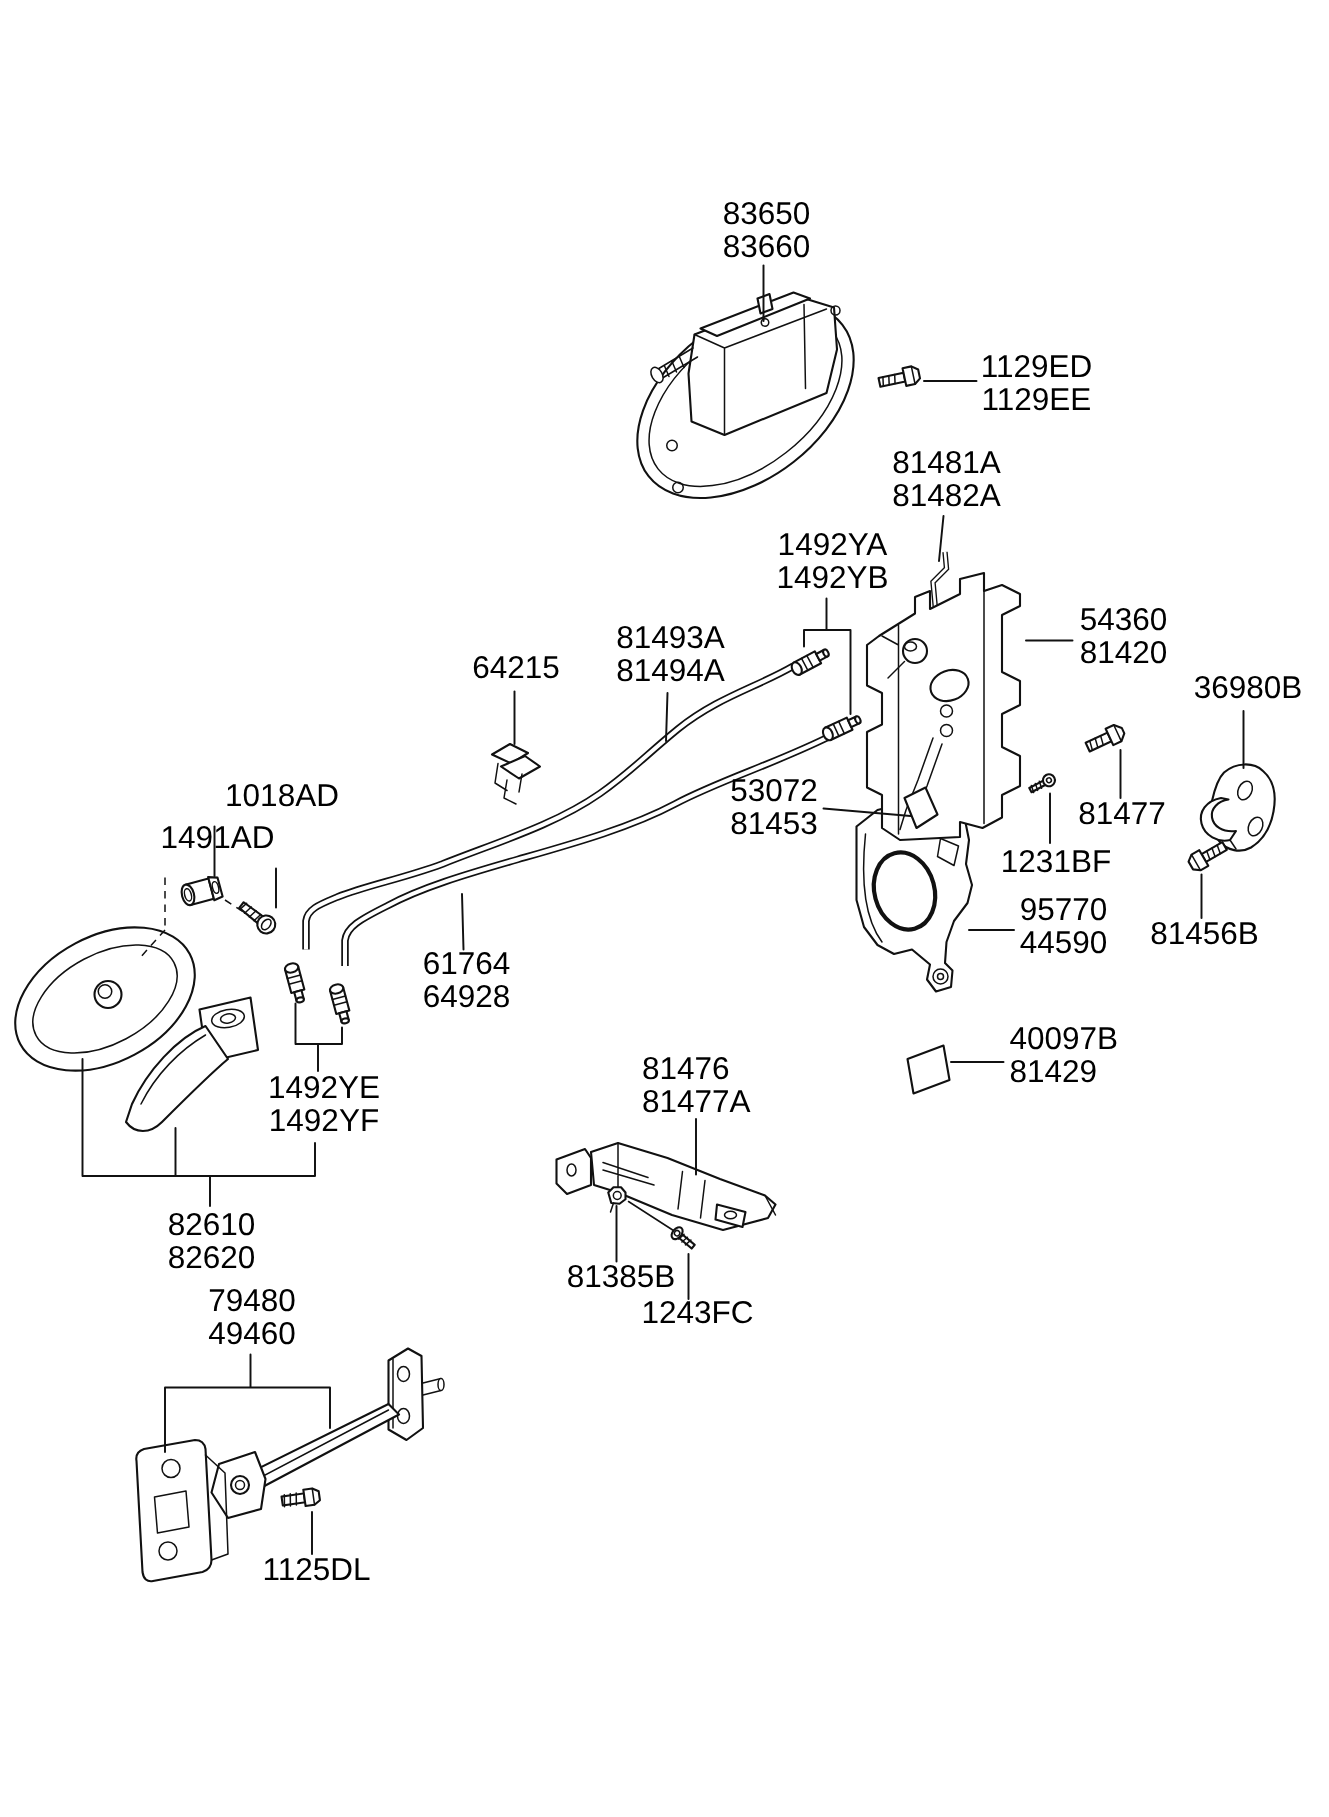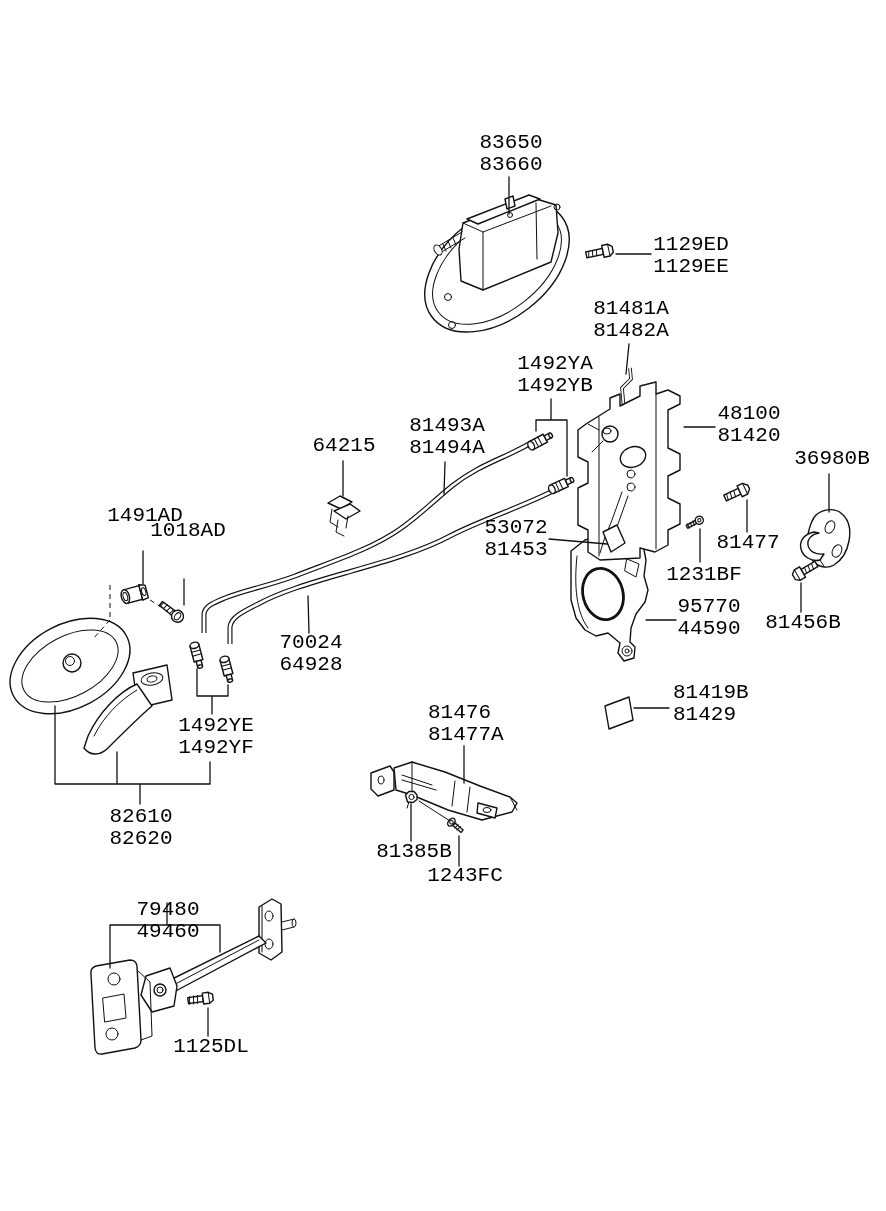--- a/index.html
+++ b/index.html
@@ -1,20 +1,20 @@
 <!DOCTYPE html>
 <html><head>
 <meta charset="utf-8">
 <style>
   html,body{margin:0;padding:0;background:#fff;}
   .stage{position:relative;width:886px;height:1211px;background:#fff;overflow:hidden;
          font-family:"Liberation Sans", sans-serif;}
   .stage svg{position:absolute;left:0;top:0;}
   .lbl{position:absolute;transform:translateX(-50%);text-align:center;color:#000;
-       font-size:21px;line-height:21.5px;white-space:nowrap;font-family:Liberation Mono, monospace;}
+       font-size:21px;line-height:21.5px;white-space:nowrap;}
   .lbl.la{transform:none;text-align:left;}
   .lbl span{display:block;}
   
   .ln{stroke:#111;stroke-width:1.4;fill:none;stroke-linejoin:round;stroke-linecap:round;}
   .fw{stroke:#111;stroke-width:1.4;fill:#fff;stroke-linejoin:round;}
   .thin{stroke-width:1;}
   .thick{stroke-width:2.8;}
   .ld{stroke:#111;stroke-width:1.3;fill:none;stroke-linecap:round;}
   .dash{stroke:#111;stroke-width:1;fill:none;stroke-dasharray:5 4;}
   .rodo{stroke:#111;stroke-width:5;fill:none;}
@@ -302,83 +302,83 @@
   </div>
   <div class="lbl" style="left:631px;top:298px">
     <span>81481A</span>
     <span>81482A</span>
   </div>
   <div class="lbl" style="left:555px;top:353px">
     <span>1492YA</span>
     <span>1492YB</span>
   </div>
   <div class="lbl" style="left:749px;top:403px">
-    <span>48100</span>
+    <span>54360</span>
     <span>81420</span>
   </div>
   <div class="lbl" style="left:447px;top:415px">
     <span>81493A</span>
     <span>81494A</span>
   </div>
   <div class="lbl" style="left:344px;top:435px">
     <span>64215</span>
   </div>
   <div class="lbl" style="left:832px;top:448px">
     <span>36980B</span>
   </div>
   <div class="lbl" style="left:516px;top:517px">
     <span>53072</span>
     <span>81453</span>
   </div>
   <div class="lbl" style="left:748px;top:532px">
     <span>81477</span>
   </div>
-  <div class="lbl" style="left:145px;top:505px">
+  <div class="lbl" style="left:145px;top:548px">
     <span>1491AD</span>
   </div>
   <div class="lbl" style="left:188px;top:520px">
     <span>1018AD</span>
   </div>
   <div class="lbl" style="left:704px;top:564px">
     <span>1231BF</span>
   </div>
   <div class="lbl" style="left:709px;top:596px">
     <span>95770</span>
     <span>44590</span>
   </div>
   <div class="lbl" style="left:803px;top:612px">
     <span>81456B</span>
   </div>
   <div class="lbl" style="left:311px;top:632px">
-    <span>70024</span>
+    <span>61764</span>
     <span>64928</span>
   </div>
   <div class="lbl la" style="left:673px;top:682px">
-    <span>81419B</span>
+    <span>40097B</span>
     <span>81429</span>
   </div>
   <div class="lbl" style="left:216px;top:715px">
     <span>1492YE</span>
     <span>1492YF</span>
   </div>
   <div class="lbl la" style="left:428px;top:702px">
     <span>81476</span>
     <span>81477A</span>
   </div>
   <div class="lbl" style="left:141px;top:806px">
     <span>82610</span>
     <span>82620</span>
   </div>
   <div class="lbl" style="left:414px;top:841px">
     <span>81385B</span>
   </div>
   <div class="lbl" style="left:465px;top:865px">
     <span>1243FC</span>
   </div>
-  <div class="lbl" style="left:168px;top:899px">
+  <div class="lbl" style="left:168px;top:857px">
     <span>79480</span>
     <span>49460</span>
   </div>
   <div class="lbl" style="left:211px;top:1036px">
     <span>1125DL</span>
   </div>
 
 </div>
 
 </body></html>

